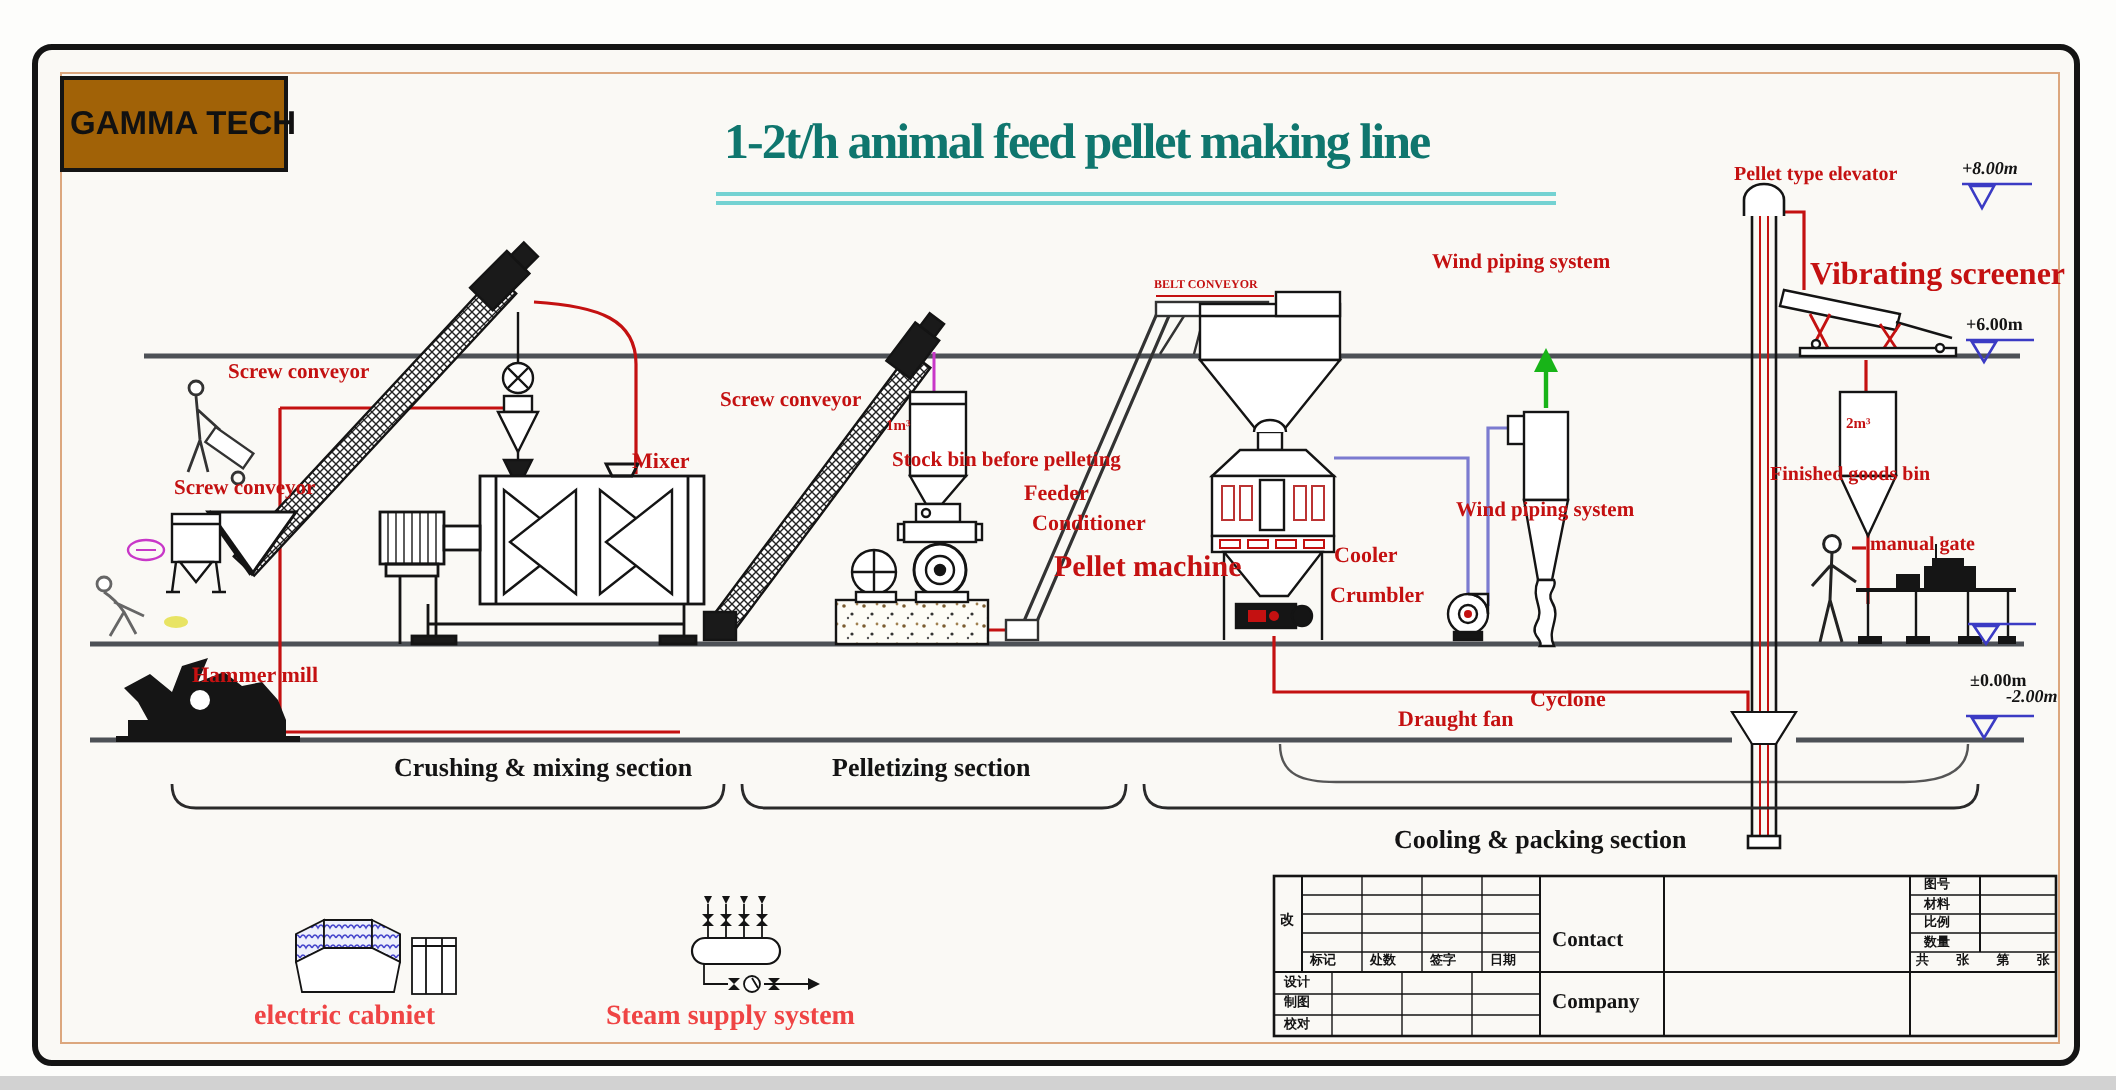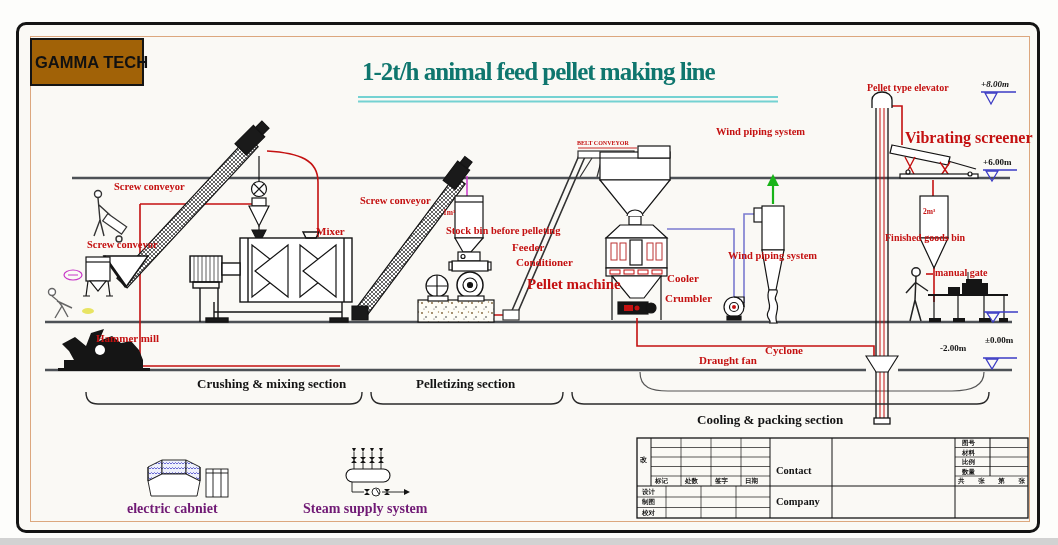--- a/index.html
+++ b/index.html
@@ -11,21 +11,21 @@
                border:1px solid #dca77e;}
   .bottom-strip{position:absolute;left:0;top:538px;width:1058px;height:7px;background:#d2d2d2;}
   .logo-box{position:absolute;left:30px;top:38px;width:110px;height:44px;border:2px solid #141414;
             display:flex;align-items:center;background:#a16207;}
   .logo-text{font-family:"Liberation Sans",sans-serif;font-weight:bold;font-size:16.5px;color:#111;
              letter-spacing:0px;padding-left:3px;white-space:nowrap;}
   .title{position:absolute;left:362px;top:58px;font-weight:bold;font-size:25px;color:#0f766e;
          letter-spacing:-1px;white-space:nowrap;}
   .lbl{position:absolute;font-weight:bold;color:#c41111;font-size:10.5px;line-height:1;white-space:nowrap;}
   .sect{position:absolute;font-weight:bold;color:#141414;font-size:13px;line-height:1;white-space:nowrap;}
-  .legend-lbl{position:absolute;font-weight:bold;color:#701a75;font-size:14px;line-height:1;white-space:nowrap;}
+  .legend-lbl{position:absolute;font-weight:bold;color:#ef4444;font-size:14px;line-height:1;white-space:nowrap;}
   .elev{position:absolute;font-weight:bold;color:#141414;font-size:9px;line-height:1;white-space:nowrap;}
   .tb-lbl{position:absolute;font-weight:bold;color:#141414;font-size:10.5px;line-height:1;white-space:nowrap;}
   .cjk{position:absolute;color:#141414;font-size:6.5px;font-weight:bold;line-height:1;white-space:nowrap;}
   svg{position:absolute;left:0;top:0;}
 </style>
 </head>
 <body>
 
 <div id="stage">
 
@@ -373,21 +373,21 @@
   <span class="lbl" style="left:699px;top:355px;font-size:11px;">Draught fan</span>
   <span class="lbl" style="left:867px;top:83px;font-size:10px;">Pellet type elevator</span>
   <span class="lbl" style="left:905px;top:130px;font-size:16px;text-align:right;">Vibrating screener</span>
   <span class="lbl" style="left:923px;top:208px;font-size:7.5px;">2m³</span>
   <span class="lbl" style="left:885px;top:233px;font-size:10px;">Finished goods bin</span>
   <span class="lbl" style="left:935px;top:268px;font-size:10px;">manual gate</span>
 
   <span class="elev" style="left:981px;top:80px;font-style:italic;">+8.00m</span>
   <span class="elev" style="left:983px;top:158px;">+6.00m</span>
   <span class="elev" style="left:985px;top:300px;margin-top:36px;">±0.00m</span>
-  <span class="elev" style="left:940px;top:344px;">-2.00m</span>
+  <span class="elev" style="left:1003px;top:344px;font-style:italic;">-2.00m</span>
 
   <span class="sect" style="left:197px;top:377px;">Crushing &amp; mixing section</span>
   <span class="sect" style="left:416px;top:377px;">Pelletizing section</span>
   <span class="sect" style="left:697px;top:377px;margin-top:36px;">Cooling &amp; packing section</span>
 
   <span class="legend-lbl" style="left:127px;top:502px;">electric cabniet</span>
   <span class="legend-lbl" style="left:303px;top:502px;">Steam supply system</span>
 
   <span class="tb-lbl" style="left:776px;top:466px;">Contact</span>
   <span class="tb-lbl" style="left:776px;top:497px;">Company</span>

